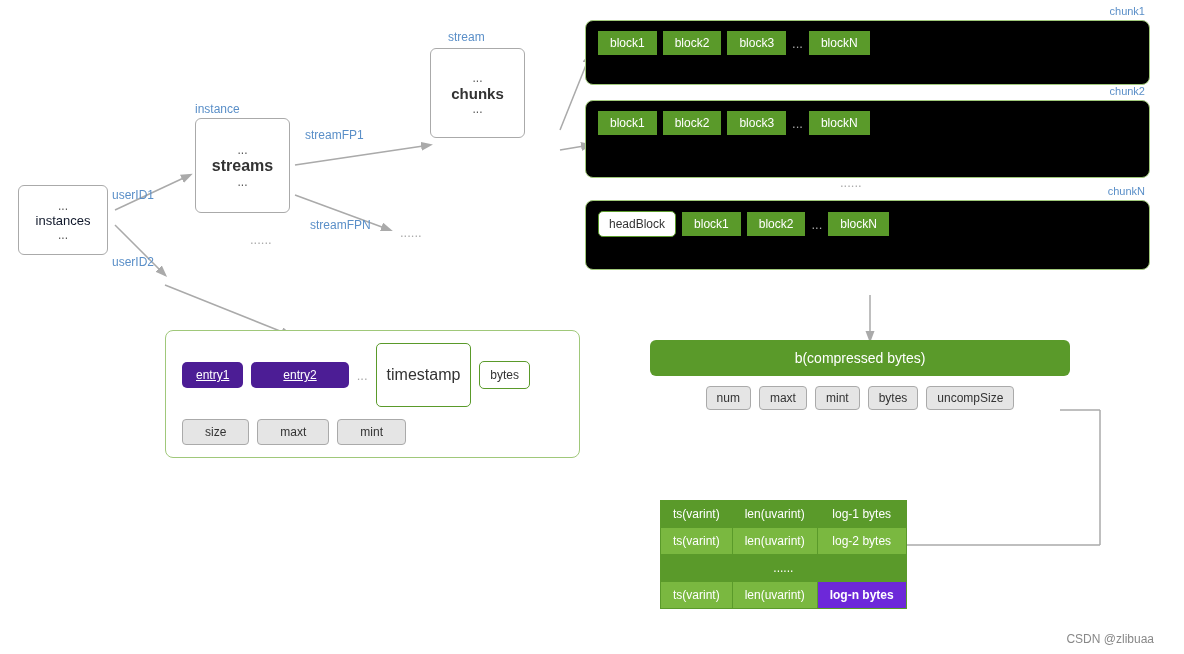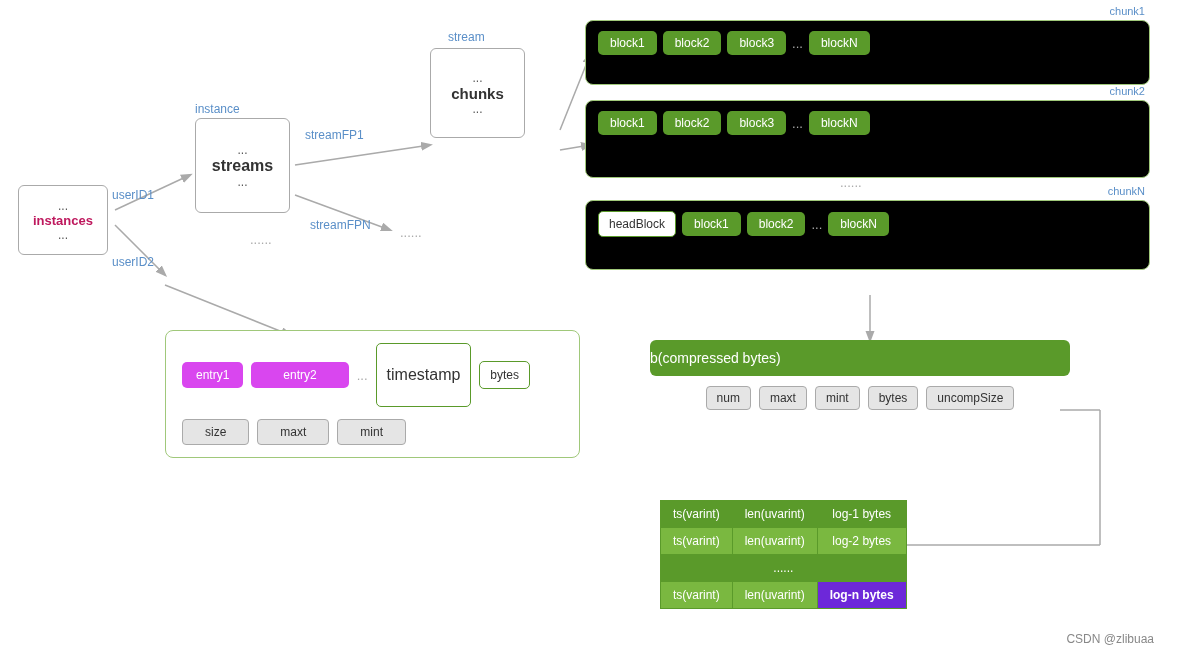--- a/index.html
+++ b/index.html
@@ -27,27 +27,28 @@
       display: flex;
       flex-direction: column;
       align-items: center;
       justify-content: center;
       text-align: center;
     }
     .box-green {
       background: #5a9a2a;
       color: #fff;
       border: none;
-      border-radius: 5px;
+      border-radius: 0;
     }
     .box-green-light {
-      background: #d946ef;
+      background: #4c1d95;
       color: #fff;
       border: none;
       border-radius: 5px;
+      text-decoration: underline;
     }
     .box-outlined-green {
       background: #fff;
       border: 1.5px solid #5a9a2a;
       border-radius: 5px;
       color: #333;
     }
     .label-blue {
       position: absolute;
       color: #5a8fc8;
@@ -164,21 +165,21 @@
 
     <line x1="1060" y1="410" x2="1100" y2="410" stroke="#aaa" stroke-width="1.5"></line>
     <line x1="1100" y1="410" x2="1100" y2="545" stroke="#aaa" stroke-width="1.5"></line>
     <line x1="1100" y1="545" x2="760" y2="545" stroke="#aaa" stroke-width="1.5" marker-end="url(#arrow)"></line>
 
     <line x1="165" y1="285" x2="290" y2="335" stroke="#aaa" stroke-width="1.5" marker-end="url(#arrow)"></line>
   </svg>
 
   <div class="box" style="left:18px; top:185px; width:90px; height:70px;">
     <span style="font-size:12px; color:#555;">...</span>
-    <span style="font-weight:bold; color:#be185d;">instances</span>
+    <span style="font-weight:normal; color:#0f172a;">instances</span>
     <span style="font-size:12px; color:#555;">...</span>
   </div>
 
   <div class="label-blue" style="left:112px; top:188px;">
     <span>userID1</span>
   </div>
 
   <div class="label-blue" style="left:112px; top:255px;">
     <span>userID2</span>
   </div>
@@ -245,21 +246,21 @@
       <div class="box-outlined-green" style="padding:5px 10px; font-size:12px;">headBlock</div>
       <div class="box-green" style="padding:5px 12px; font-size:12px;">block1</div>
       <div class="box-green" style="padding:5px 12px; font-size:12px;">block2</div>
       <span style="color:#aaa; font-size:13px;">...</span>
       <div class="box-green" style="padding:5px 12px; font-size:12px;">blockN</div>
     </div>
   </div>
 
   <div style="position:absolute; left:650px; top:340px; width:420px;">
 
-    <div class="box-green" style="width:100%; padding:10px 0; font-size:14px; border-radius:6px; text-align:left; margin-bottom:10px;">
+    <div class="box-green" style="width:100%; padding:10px 0; font-size:14px; border-radius:6px; text-align:center; margin-bottom:10px;">
       <span>b(compressed bytes)</span>
     </div>
 
     <div class="field-row" style="justify-content:center; flex-wrap:wrap;">
       <div class="field-box">num</div>
       <div class="field-box">maxt</div>
       <div class="field-box">mint</div>
       <div class="field-box">bytes</div>
       <div class="field-box">uncompSize</div>
     </div>

